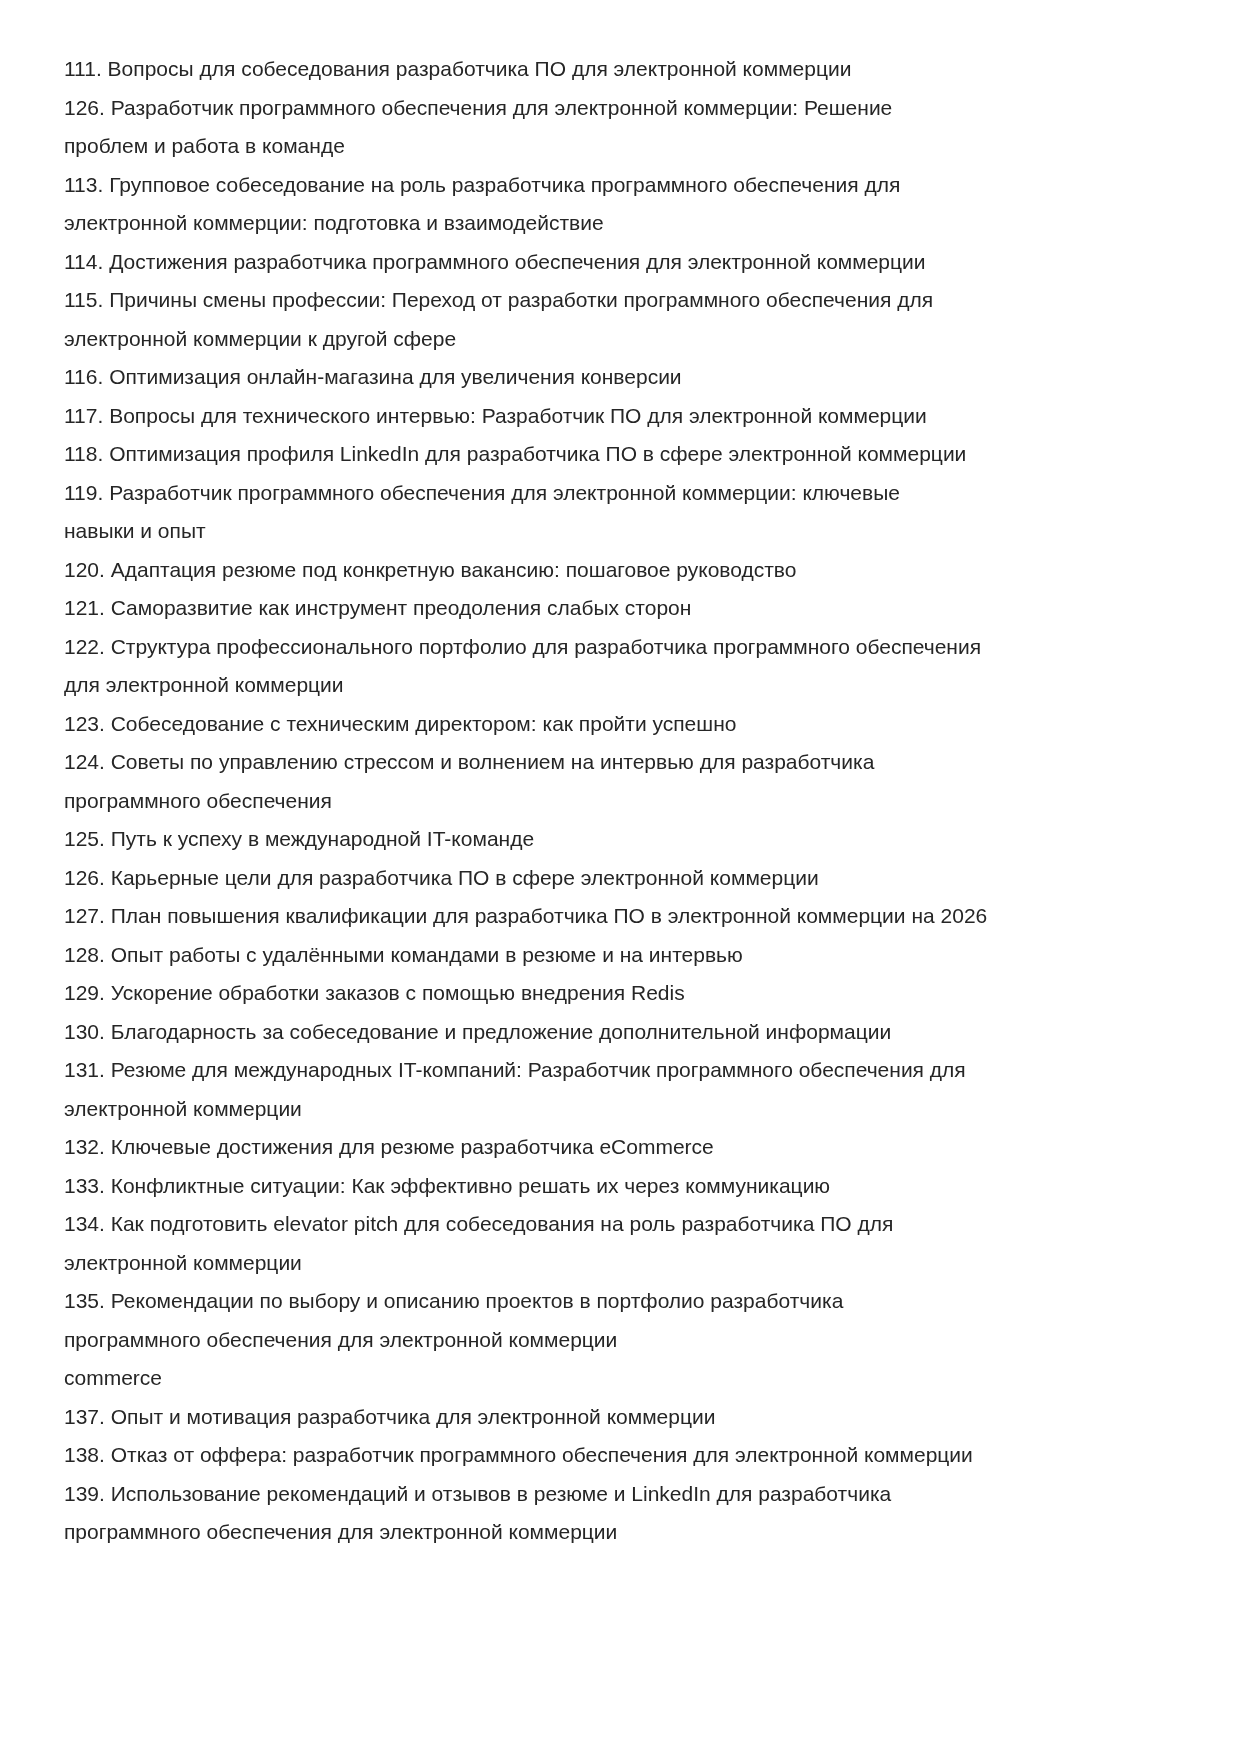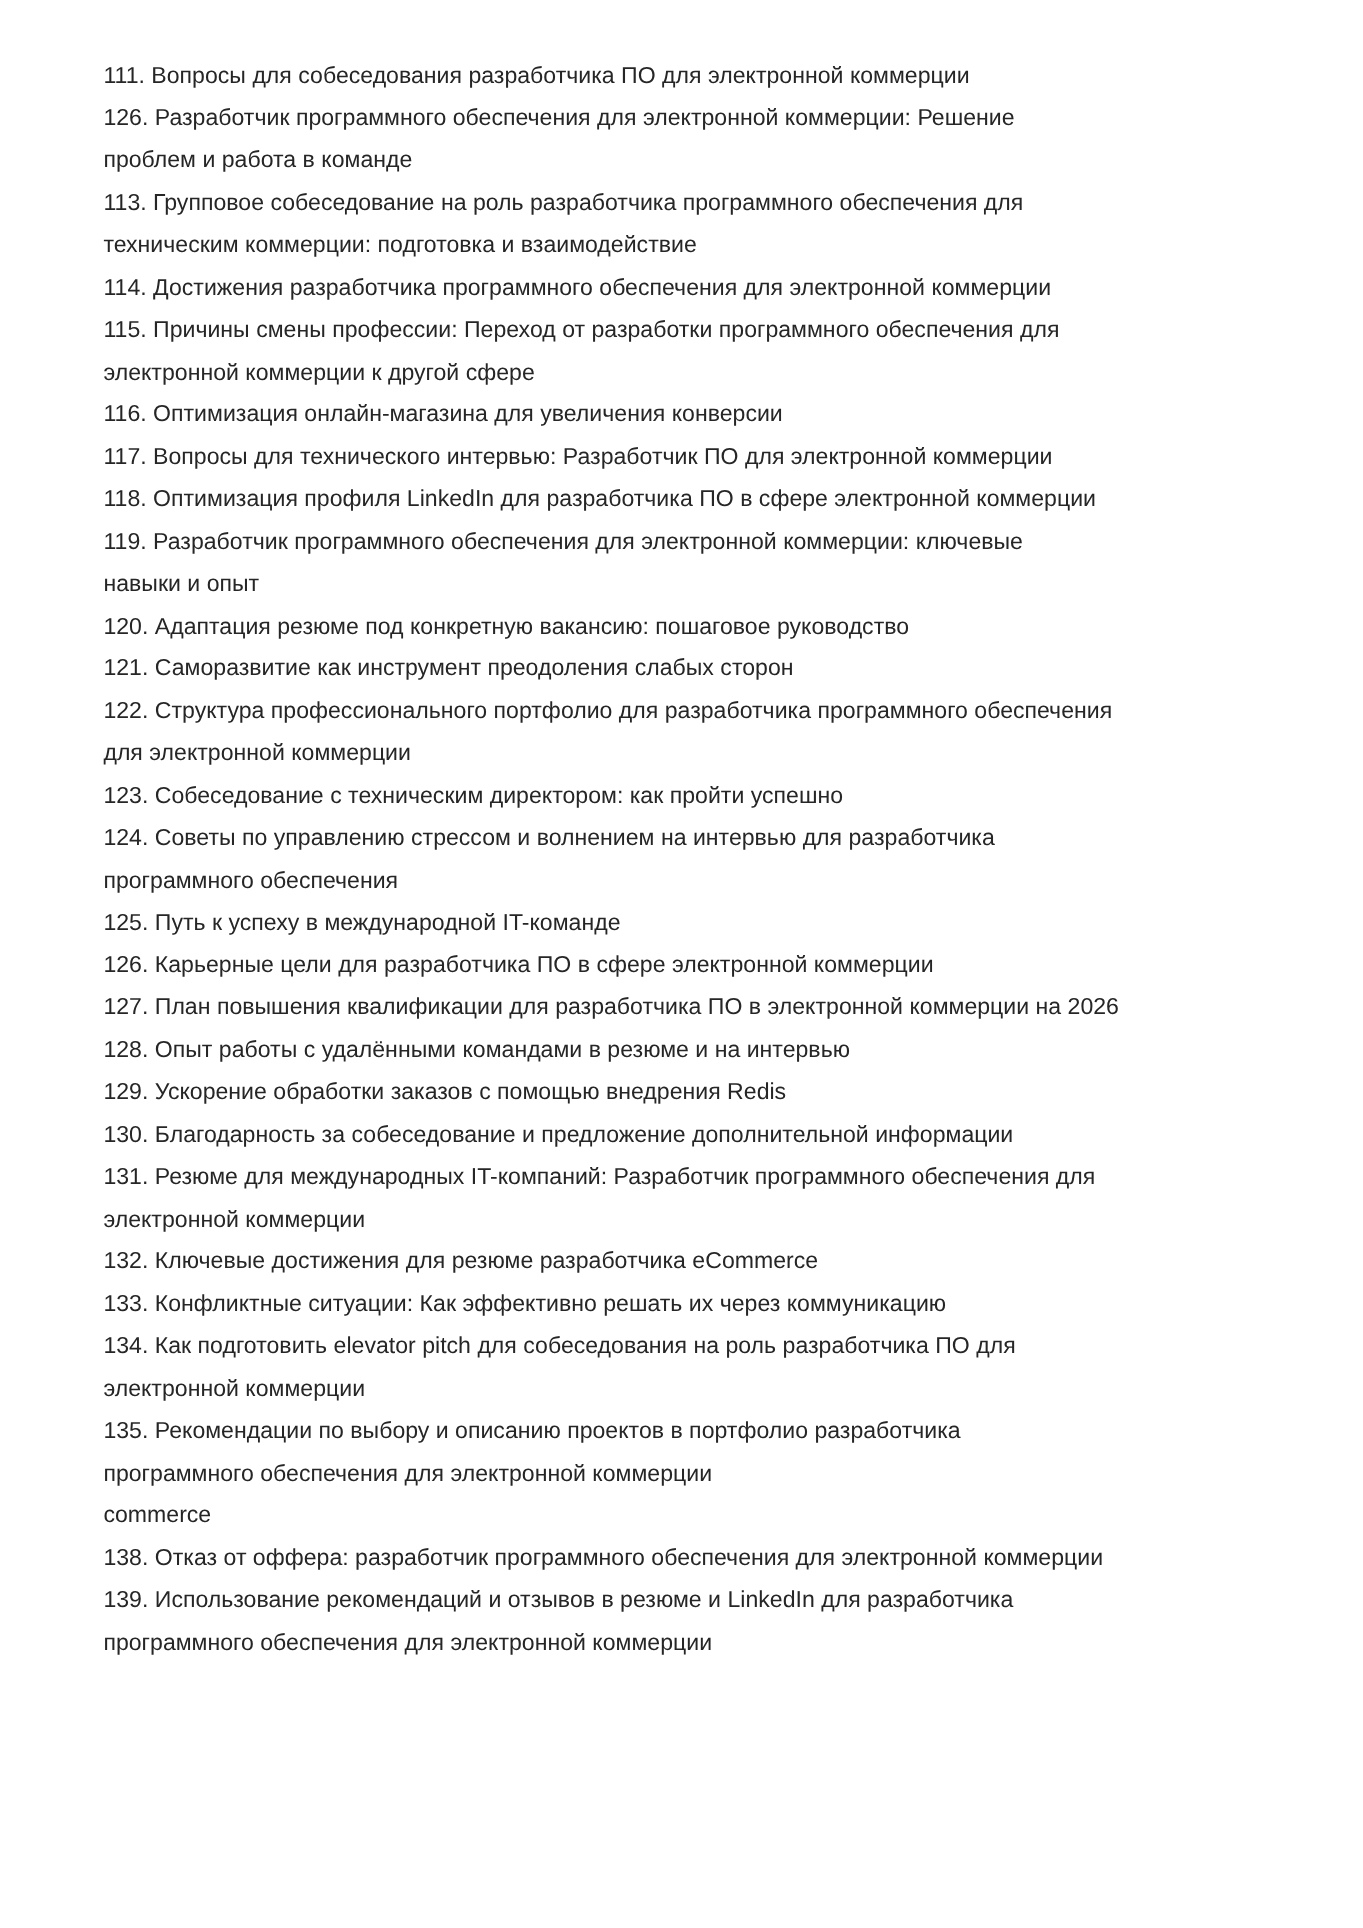--- a/index.html
+++ b/index.html
@@ -9,21 +9,21 @@
   }
   body {
     width: 1239px;
     height: 1753px;
     overflow: hidden;
   }
   .page {
     box-sizing: border-box;
     width: 1239px;
     height: 1753px;
-    padding: 50px 60px 0 94px;
+    padding: 50px 60px 0 64px;
     background: #ffffff;
     font-family: "Liberation Sans", sans-serif;
     font-size: 21px;
     line-height: 38.5px;
     color: #262626;
     font-weight: 400;
   }
   .list-item {
     margin: 0;
     padding: 0;
@@ -39,21 +39,21 @@
   <div>
       <div class="list-item">
         <div class="line">111. Вопросы для собеседования разработчика ПО для электронной коммерции</div>
       </div>
       <div class="list-item">
         <div class="line">126. Разработчик программного обеспечения для электронной коммерции: Решение</div>
         <div class="line">проблем и работа в команде</div>
       </div>
       <div class="list-item">
         <div class="line">113. Групповое собеседование на роль разработчика программного обеспечения для</div>
-        <div class="line">техническим коммерции: подготовка и взаимодействие</div>
+        <div class="line">электронной коммерции: подготовка и взаимодействие</div>
       </div>
       <div class="list-item">
         <div class="line">114. Достижения разработчика программного обеспечения для электронной коммерции</div>
       </div>
       <div class="list-item">
         <div class="line">115. Причины смены профессии: Переход от разработки программного обеспечения для</div>
         <div class="line">электронной коммерции к другой сфере</div>
       </div>
       <div class="list-item">
         <div class="line">116. Оптимизация онлайн-магазина для увеличения конверсии</div>
@@ -118,20 +118,23 @@
         <div class="line">электронной коммерции</div>
       </div>
       <div class="list-item">
         <div class="line">135. Рекомендации по выбору и описанию проектов в портфолио разработчика</div>
         <div class="line">программного обеспечения для электронной коммерции</div>
       </div>
       <div class="list-item">
         <div class="line">commerce</div>
       </div>
       <div class="list-item">
+        <div class="line">137. Опыт и мотивация разработчика для электронной коммерции</div>
+      </div>
+      <div class="list-item">
         <div class="line">138. Отказ от оффера: разработчик программного обеспечения для электронной коммерции</div>
       </div>
       <div class="list-item">
         <div class="line">139. Использование рекомендаций и отзывов в резюме и LinkedIn для разработчика</div>
         <div class="line">программного обеспечения для электронной коммерции</div>
       </div>
     </div>
 </main>
 
 </body></html>

